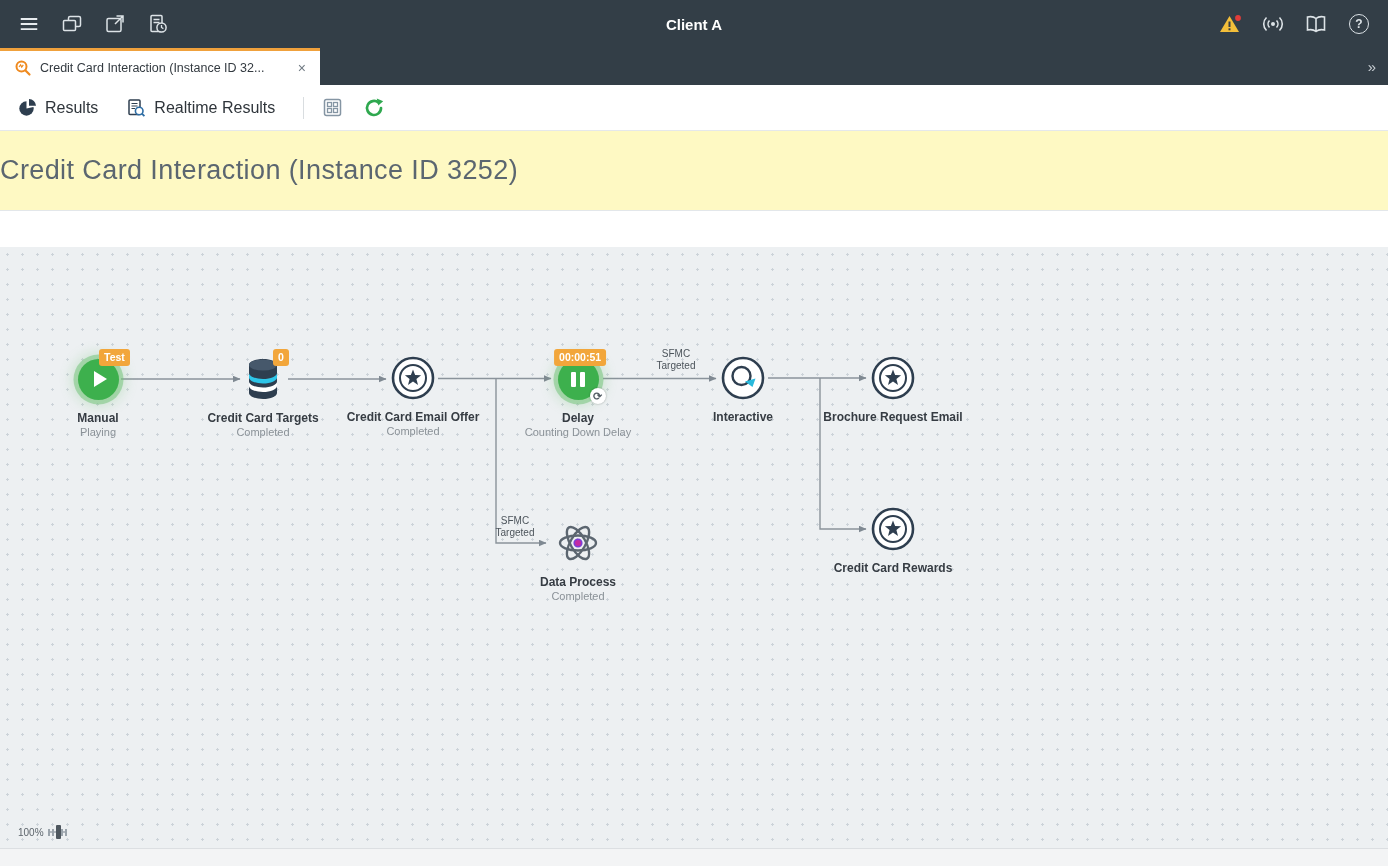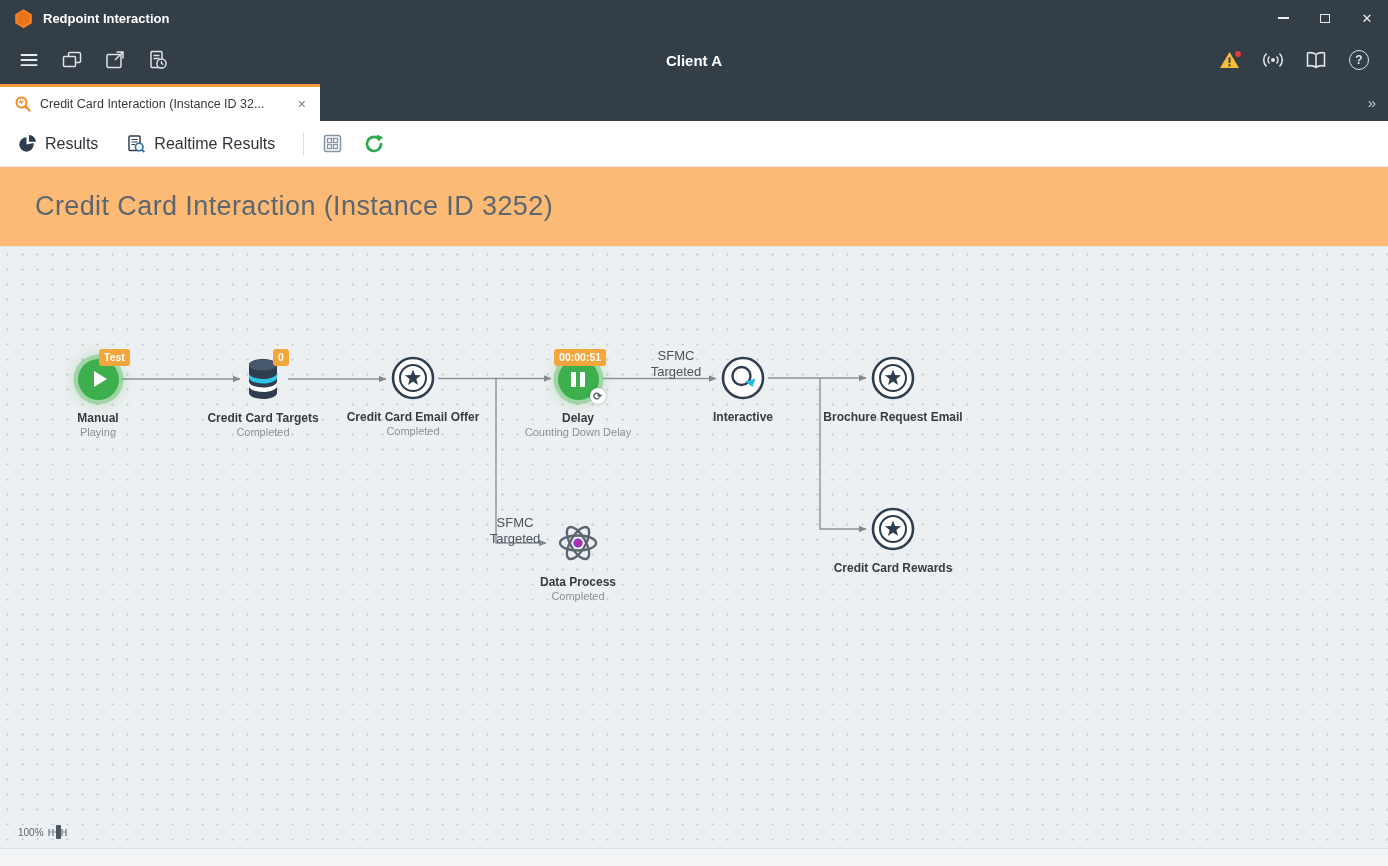--- a/index.html
+++ b/index.html
@@ -31,21 +31,21 @@
   .tab-close { color:#6f7982; font-size:14px; margin-left:6px; }
   .tab-overflow { margin-left:auto; color:#c7cdd2; font-size:15px; display:flex; align-items:center; padding:0 12px; }
 
   
   .actionbar { height:46px; background:#fff; border-bottom:1px solid #e5e8eb; display:flex; align-items:center; padding:0 18px; }
   .action-item { display:flex; align-items:center; gap:8px; font-size:16px; color:#2f353b; margin-right:28px; }
   .vdivider { width:1px; height:22px; background:#d9dde0; margin-right:18px; }
   .icon-only { margin-right:20px; display:flex; align-items:center; }
 
   
-  .pagetitle { height:80px; background:#fdba74; display:flex; align-items:center; padding-left:35px; border-bottom:1px solid #e3e7ea; }
+  .pagetitle { height:80px; background:#fef9c3; display:flex; align-items:center; border-bottom:1px solid #e3e7ea; }
   .pagetitle h1 { font-size:27px; font-weight:400; color:#5b6670; letter-spacing:0.4px; }
 
   
   .canvas { position:absolute; top:247px; left:0; width:1388px; height:601px;
             background-color:#edf0f2;
             background-image:radial-gradient(#ccd3d9 1px, transparent 1.2px);
             background-size:15px 15px; }
   .edges { position:absolute; top:0; left:0; pointer-events:none; }
 
   .node { position:absolute; width:170px; transform:translateX(-50%); text-align:center; cursor:default; }
@@ -64,53 +64,37 @@
                   box-shadow:0 0 0 4.5px rgba(118,197,124,0.55), 0 0 12px 7px rgba(118,197,124,0.25); }
   .play-tri { display:block; width:0; height:0; border-left:13px solid #fff;
               border-top:8px solid transparent; border-bottom:8px solid transparent; margin-left:4px; }
   .pause-bars { display:flex; gap:4px; }
   .pause-bars span { display:block; width:5px; height:15px; background:#fff; border-radius:1px; }
   .sync-badge { position:absolute; right:-7px; bottom:-4px; width:16px; height:16px; background:#fff;
                 border-radius:50%; color:#555e66; font-size:11px; line-height:16px; text-align:center;
                 font-weight:700; box-shadow:0 0 2px rgba(0,0,0,0.35); }
 
   .edge-label { position:absolute; width:56px; transform:translateX(-50%); text-align:center;
-                font-size:13px; color:#4c545b; line-height:1.2; }
+                font-size:10px; color:#4c545b; line-height:1.2; }
 
   
   .zoom { position:absolute; left:18px; top:578px; display:flex; align-items:center; }
   .zoom-label { font-size:10px; color:#5c646b; margin-right:4px; }
   .tick { background:#9aa3ab; display:block; }
   .tick.dot { width:2px; height:2px; border-radius:50%; }
   .tick.bar { width:2px; height:7px; }
   .zoom-handle { width:5px; height:14px; background:#4e575f; border-radius:1px; }
 
   .hscroll { position:absolute; top:848px; left:0; width:1388px; height:18px; background:#f3f4f5; border-top:1px solid #dcdfe2; }
 </style>
 </head>
 <body>
 
 <div class="app">
 
-  <div class="titlebar">
-    <svg width="21" height="21" viewBox="0 0 24 24">
-      <polygon points="12,1.5 21.5,7 21.5,17.5 12,23 2.5,17.5 2.5,7" fill="#f58220"></polygon>
-      <polygon points="12,4 18.8,8 18.8,16 12,20 5.2,16 5.2,8" fill="#e8731a"></polygon>
-    </svg>
-    <span class="app-title">Redpoint Interaction</span>
-    <div class="win-controls">
-      <span class="win-btn">
-          <span class="min-line"></span>
-        </span>
-      <span class="win-btn">
-          <span class="max-box"></span>
-        </span>
-      <span class="win-btn">✕</span>
-    </div>
-  </div>
 
   <div class="toolbar">
     <div class="tool-left">
       <span class="tool-btn">
         <svg width="22" height="22" viewBox="0 0 24 24">
           <path d="M3,6.5 H21 M3,12 H21 M3,17.5 H21" stroke="#e8ecef" stroke-width="2" fill="none"></path>
         </svg>
       </span>
       <span class="tool-btn">
         <svg width="24" height="24" viewBox="0 0 24 24">

